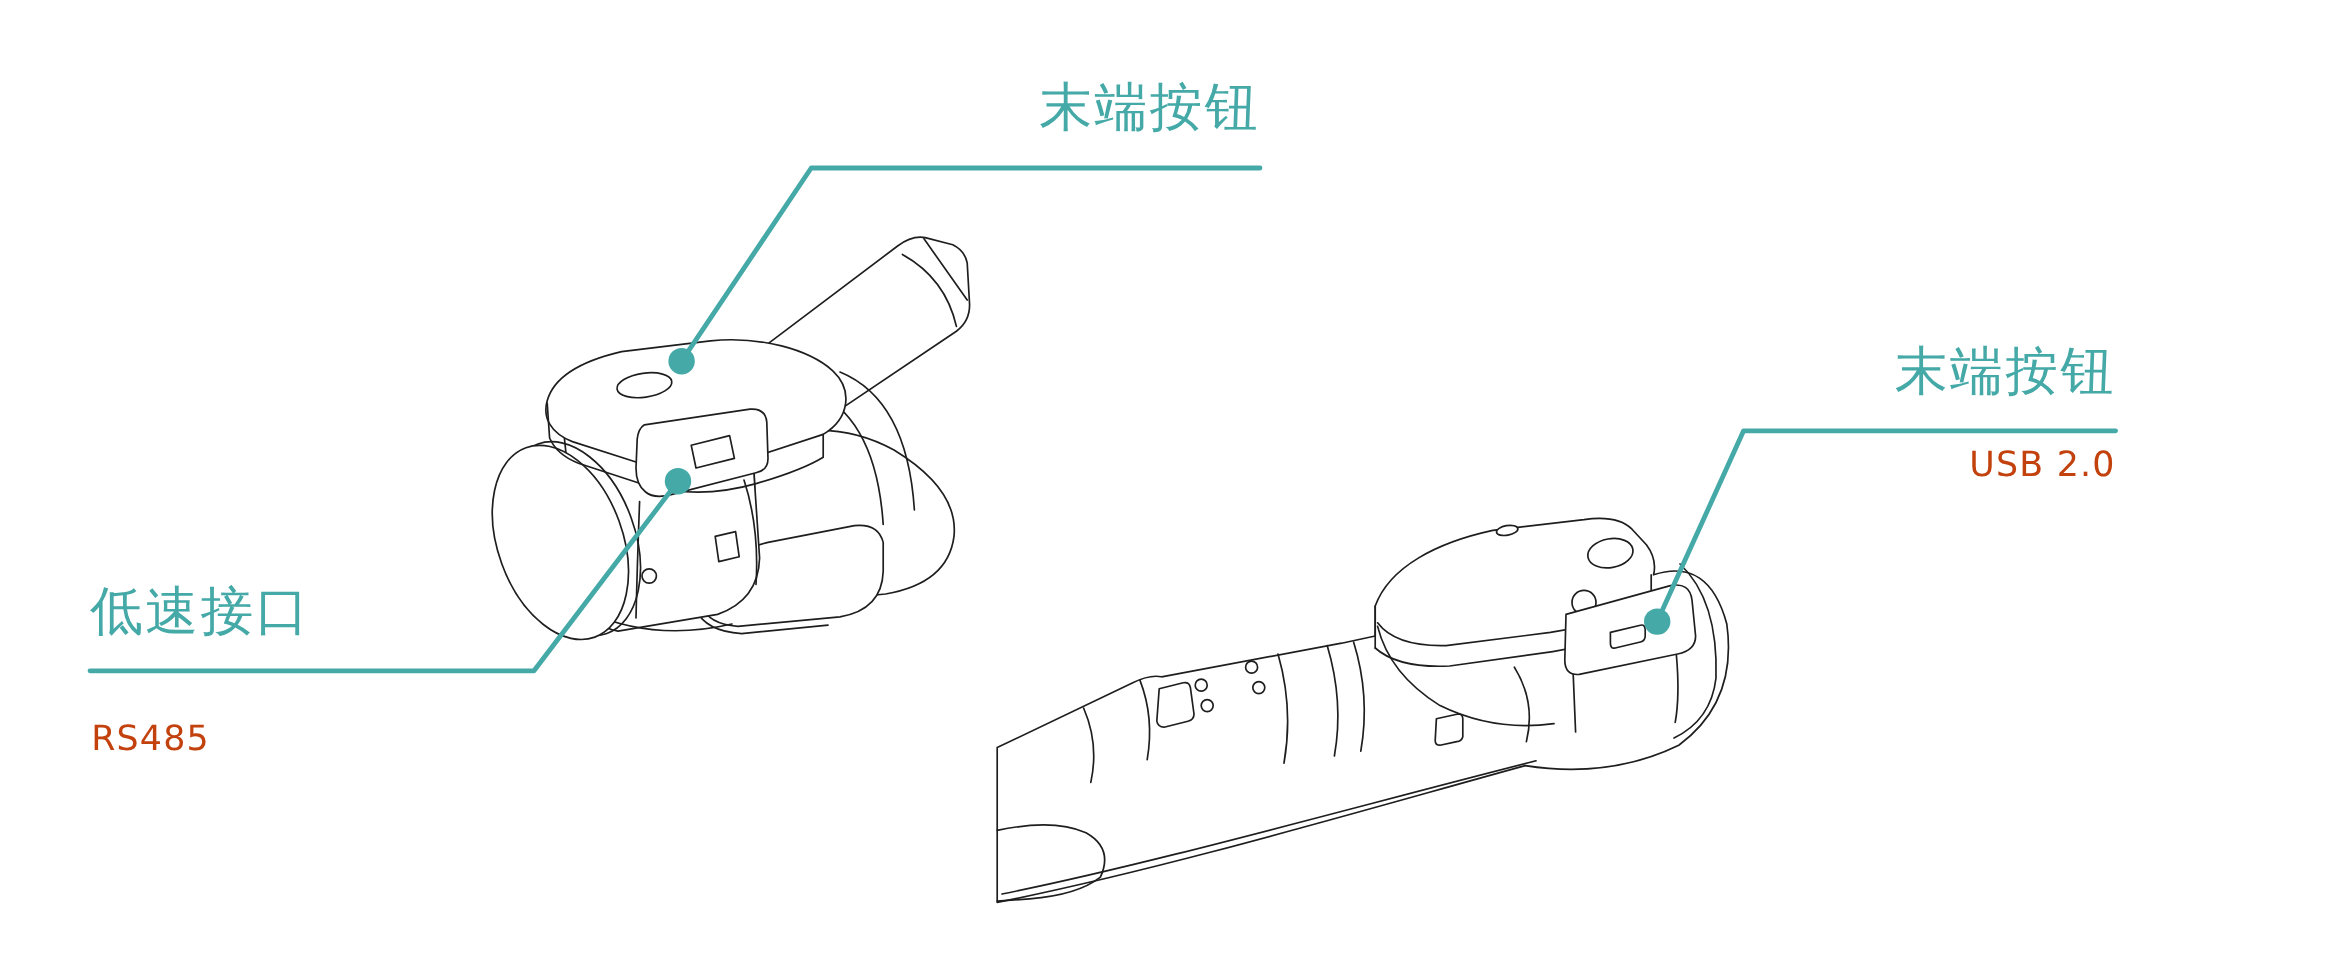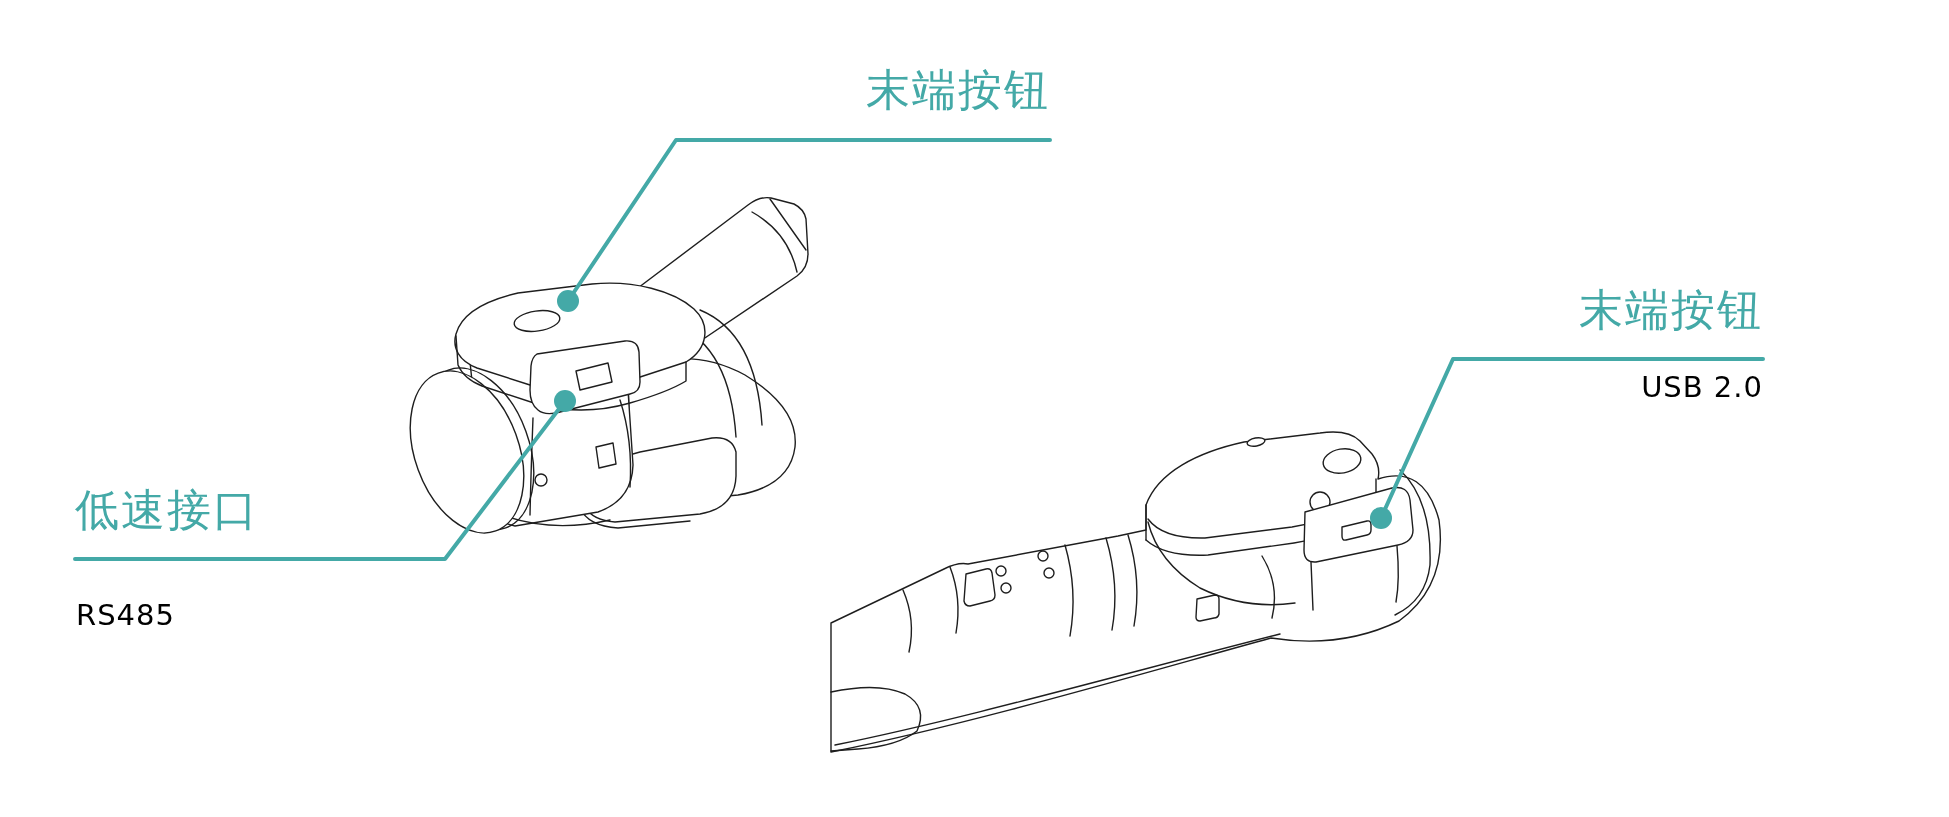--- a/index.html
+++ b/index.html
@@ -6,21 +6,21 @@
   #stage{
     position:relative;width:1949px;height:817px;background:#ffffff;overflow:hidden;
     font-family:"DejaVu Sans","Liberation Sans",sans-serif;
   }
   #art{position:absolute;left:0;top:0;}
   .callout-label{
     position:absolute;color:#44a9a7;font-size:44px;font-weight:300;
     letter-spacing:2px;white-space:nowrap;line-height:1.1;
   }
   .callout-sub{
-    position:absolute;color:#000000;font-size:29px;font-weight:400;
+    position:absolute;color:#c2410c;font-size:29px;font-weight:400;
     letter-spacing:1px;white-space:nowrap;line-height:1.1;
   }
   .ink{fill:none;stroke:#1e1e1e;stroke-width:1.4;stroke-linecap:round;stroke-linejoin:round;}
   .inkf{fill:#ffffff;stroke:#1e1e1e;stroke-width:1.4;stroke-linecap:round;stroke-linejoin:round;}
   .teal-line{fill:none;stroke:#44a9a7;stroke-width:4;stroke-linecap:round;stroke-linejoin:round;}
   .teal-dot{fill:#44a9a7;stroke:none;}
 </style>
 </head>
 <body>
 

